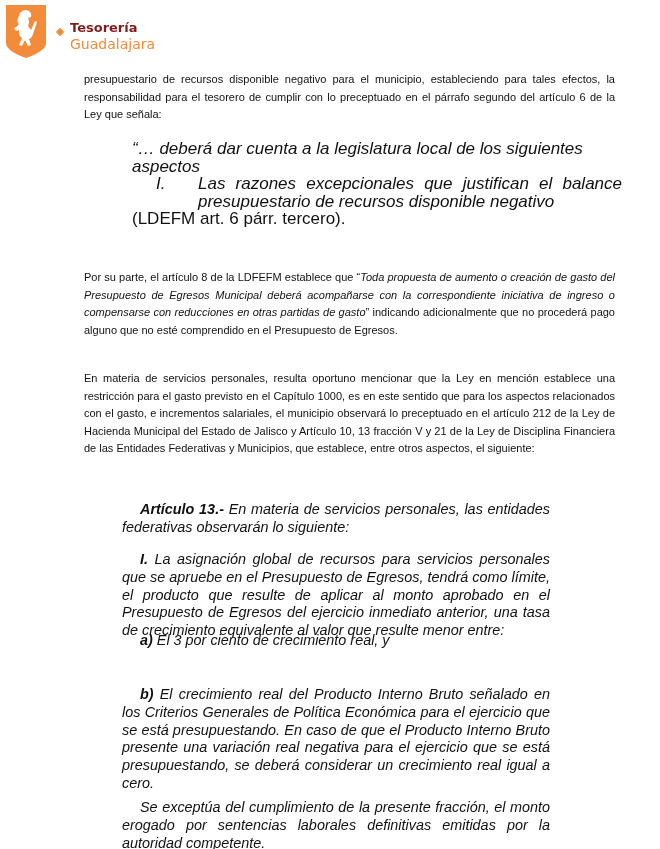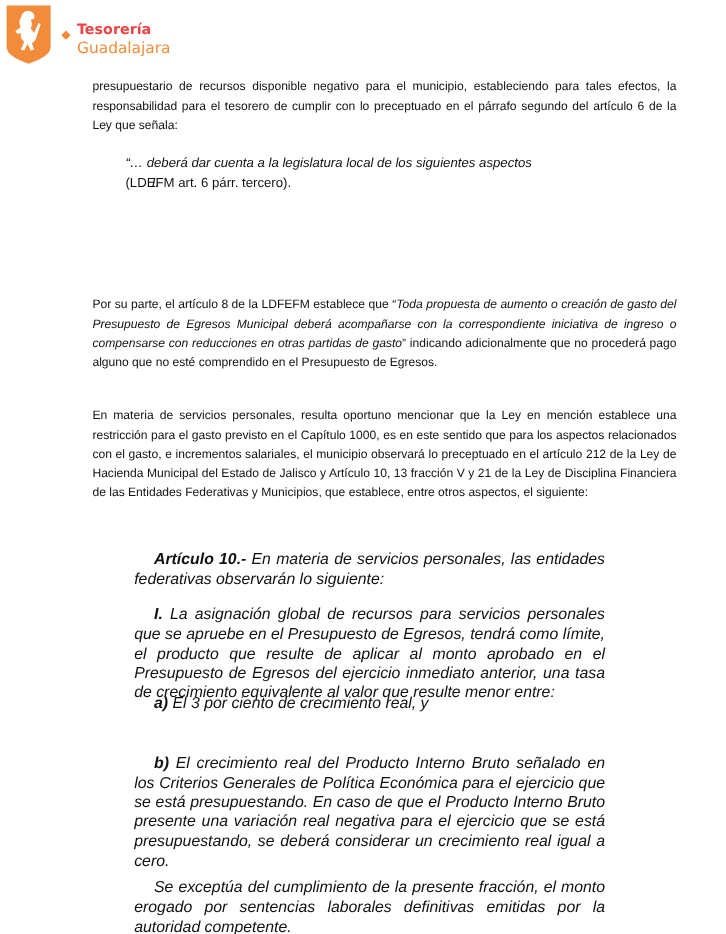--- a/index.html
+++ b/index.html
@@ -1,24 +1,24 @@
 <!DOCTYPE html>
 <html><head>
   <meta charset="utf-8">
   <style>
     html, body { margin: 0; padding: 0; background: #ffffff; }
     body { width: 660px; height: 849px; position: relative; overflow: hidden;
       font-family: "Liberation Sans", sans-serif; color: #111; }
     .header { position: absolute; left: 0; top: 0; width: 660px; height: 65px; }
     .shield { position: absolute; left: 4px; top: 3px; width: 44px; height: 56px; }
     .diamond { position: absolute; left: 57px; top: 29px; width: 6px; height: 6px; background: #f28c3a; transform: rotate(45deg); }
-    .brand-title { position: absolute; left: 70px; top: 20px; font-size: 13px; font-weight: bold; color: #ef4444; font-family: "DejaVu Sans", sans-serif; letter-spacing: 0; }
+    .brand-title { position: absolute; left: 70px; top: 20px; font-size: 13px; font-weight: bold; color: #7f1d1d; font-family: "DejaVu Sans", sans-serif; letter-spacing: 0; }
     .brand-sub { position: absolute; left: 70px; top: 36px; font-size: 14px; color: #f28c3a; font-family: "DejaVu Sans", sans-serif; }
     .p { position: absolute; left: 84px; width: 531px; font-size: 11px; line-height: 17.5px; text-align: justify; margin: 0; }
-    .quote { position: absolute; left: 114px; width: 490px; font-size: 12px; line-height: 17.5px; margin: 0; }
+    .quote { position: absolute; left: 132px; width: 490px; font-size: 17px; line-height: 17.5px; margin: 0; }
     .it { font-style: italic; }
     .li { position: relative; padding-left: 66px; text-align: justify; font-style: italic; }
     .li .num { position: absolute; left: 24px; top: 0; }
     .law { position: absolute; left: 122px; width: 428px; font-size: 14.4px; line-height: 17.8px; text-align: justify; font-style: italic; margin: 0; }
     .law .ind { display: inline-block; width: 18px; }
     b { font-weight: bold; }
   </style>
 </head>
 <body>
 
@@ -31,29 +31,30 @@
   <div class="brand-title">Tesorería</div>
   <div class="brand-sub">Guadalajara</div>
 </div>
 
 <p class="p" style="top:71px;">presupuestario de recursos disponible negativo para el municipio, estableciendo para tales efectos, la responsabilidad para el tesorero de cumplir con lo preceptuado en el párrafo segundo del artículo 6 de la Ley que señala:</p>
 
 <div class="quote" style="top:140px;">
   <div class="it">“… deberá dar cuenta a la legislatura local de los siguientes aspectos</div>
   <div class="li">
     <span class="num">I.</span>
+    <span>Las razones excepcionales que justifican el balance presupuestario de recursos disponible negativo</span>
   </div>
   <div>(LDEFM art. 6 párr. tercero).</div>
 </div>
 
 <p class="p" style="top:269px;"><span>Por su parte, el artículo 8 de la LDFEFM establece que “</span><span class="it">Toda propuesta de aumento o creación de gasto del Presupuesto de Egresos Municipal deberá acompañarse con la correspondiente iniciativa de ingreso o compensarse con reducciones en otras partidas de gasto</span><span>” indicando adicionalmente que no procederá pago alguno que no esté comprendido en el Presupuesto de Egresos.</span></p>
 
 <p class="p" style="top:370px;">En materia de servicios personales, resulta oportuno mencionar que la Ley en mención establece una restricción para el gasto previsto en el Capítulo 1000, es en este sentido que para los aspectos relacionados con el gasto, e incrementos salariales, el municipio observará lo preceptuado en el artículo 212 de la Ley de Hacienda Municipal del Estado de Jalisco y Artículo 10, 13 fracción V y 21 de la Ley de Disciplina Financiera de las Entidades Federativas y Municipios, que establece, entre otros aspectos, el siguiente:</p>
 
-<p class="law" style="top:501px;"><span class="ind"></span><b>Artículo 10.-</b><span> En materia de servicios personales, las entidades federativas observarán lo siguiente:</span></p>
+<p class="law" style="top:501px;"><span class="ind"></span><b>Artículo 13.-</b><span> En materia de servicios personales, las entidades federativas observarán lo siguiente:</span></p>
 
 <p class="law" style="top:551px;"><span class="ind"></span><b>I.</b><span> La asignación global de recursos para servicios personales que se apruebe en el Presupuesto de Egresos, tendrá como límite, el producto que resulte de aplicar al monto aprobado en el Presupuesto de Egresos del ejercicio inmediato anterior, una tasa de crecimiento equivalente al valor que resulte menor entre:</span></p>
 
 <p class="law" style="top:632px;"><span class="ind"></span><b>a)</b><span> El 3 por ciento de crecimiento real, y</span></p>
 
 <p class="law" style="top:686px;"><span class="ind"></span><b>b)</b><span> El crecimiento real del Producto Interno Bruto señalado en los Criterios Generales de Política Económica para el ejercicio que se está presupuestando. En caso de que el Producto Interno Bruto presente una variación real negativa para el ejercicio que se está presupuestando, se deberá considerar un crecimiento real igual a cero.</span></p>
 
 <p class="law" style="top:799px;"><span class="ind"></span><span>Se exceptúa del cumplimiento de la presente fracción, el monto erogado por sentencias laborales definitivas emitidas por la autoridad competente.</span></p>
 
 </body></html>

